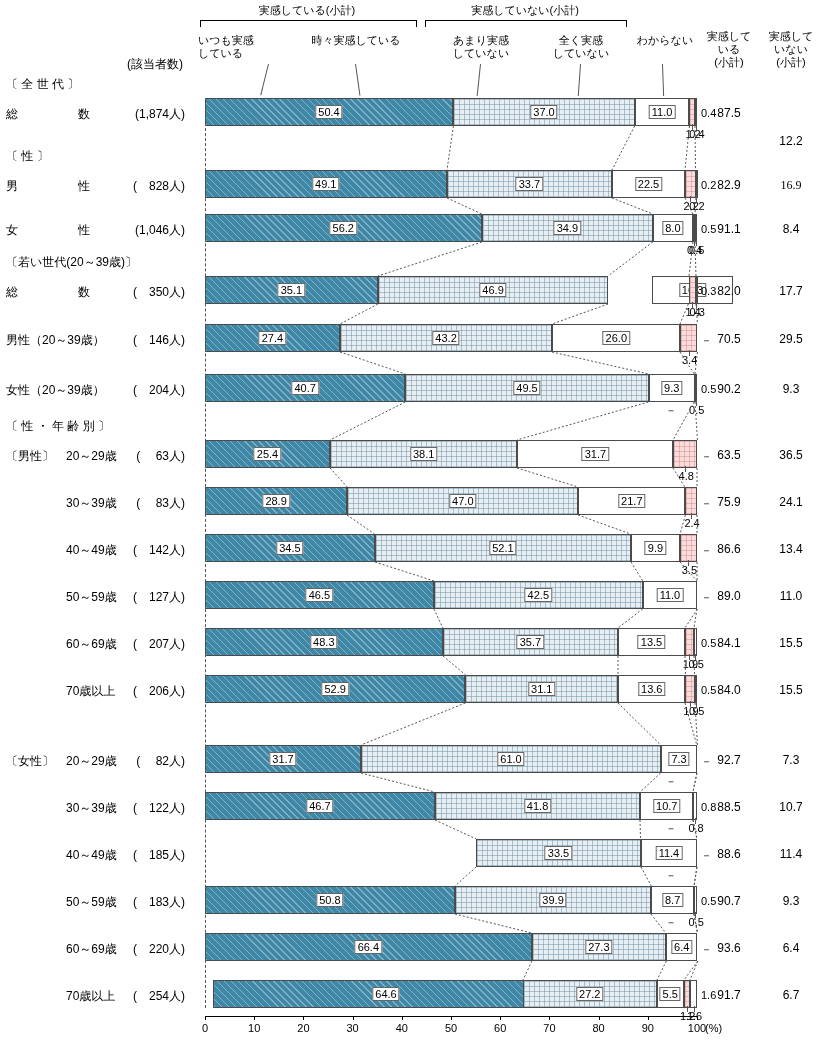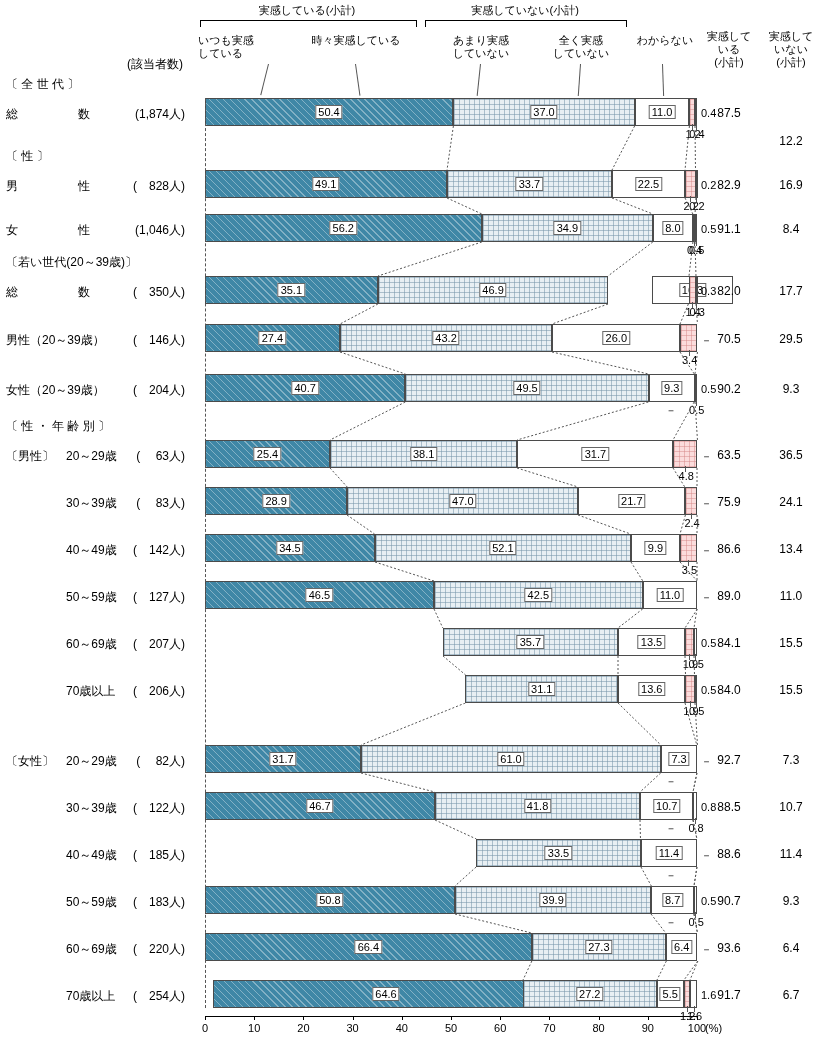--- a/index.html
+++ b/index.html
@@ -119,21 +119,21 @@
         <div class="hatch4"></div>
       </div>
       <div class="seg s5" style="left:490.5240000000001px;width:0.984px;"></div>
     </div>
     <div class="outval" style="left:679.1120000000001px;top:200px;width:24px;text-align:center;">2.2</div>
     <div class="connector" style="left:690.1120000000001px;top:196px;height:6px;"></div>
     <div class="outval" style="left:685.0160000000001px;top:200px;width:24px;text-align:center;">0.2</div>
     <div class="connector" style="left:696.0160000000001px;top:196px;height:6px;"></div>
     <div class="rt" style="left:701px;top:179px;width:26px;text-align:left;font-size:11px;">0.2</div>
     <div class="rt" style="left:700px;top:178px;width:58px;">82.9</div>
-    <div class="rt" style="left:762px;top:178px;width:58px;">16.9</div>
+    <div class="rt" style="left:762px;top:178px;width:58px;font-family:Liberation Serif, serif;">16.9</div>
     <div class="rowlabel abs" style="left:6px;top:222px;">女　　　　　性</div>
     <div class="count abs" style="left:95px;top:222px;width:90px;">(1,046人)</div>
     <div class="barrow" style="left:205px;top:214px;width:492px;">
       <div class="seg s1" style="left:0px;width:276.504px;">
         <div class="hatch1"></div>
         <div class="val">56.2</div>
       </div>
       <div class="seg s2" style="left:276.504px;width:171.708px;">
         <div class="hatch2"></div>
         <div class="val">34.9</div>
@@ -307,20 +307,24 @@
       <div class="seg s3" style="left:437.88px;width:54.12px;">
         <div class="val">11.0</div>
       </div>
     </div>
     <div class="rt" style="left:701px;top:590px;width:26px;text-align:left;font-size:11px;">－</div>
     <div class="rt" style="left:700px;top:589px;width:58px;">89.0</div>
     <div class="rt" style="left:762px;top:589px;width:58px;">11.0</div>
     <div class="rowlabel abs" style="left:6px;top:636px;">　　　　　60～69歳</div>
     <div class="count abs" style="left:95px;top:636px;width:90px;">(　207人)</div>
     <div class="barrow" style="left:205px;top:628px;width:492px;">
+      <div class="seg s1" style="left:0px;width:237.636px;">
+        <div class="hatch1"></div>
+        <div class="val">48.3</div>
+      </div>
       <div class="seg s2" style="left:237.636px;width:175.644px;">
         <div class="hatch2"></div>
         <div class="val">35.7</div>
       </div>
       <div class="seg s3" style="left:413.28px;width:66.42px;">
         <div class="val">13.5</div>
       </div>
       <div class="seg s4" style="left:479.7px;width:9.347999999999999px;">
         <div class="hatch4"></div>
       </div>
@@ -329,20 +333,24 @@
     <div class="outval" style="left:678.374px;top:658px;width:24px;text-align:center;">1.9</div>
     <div class="connector" style="left:689.374px;top:654px;height:6px;"></div>
     <div class="outval" style="left:684.278px;top:658px;width:24px;text-align:center;">0.5</div>
     <div class="connector" style="left:695.278px;top:654px;height:6px;"></div>
     <div class="rt" style="left:701px;top:637px;width:26px;text-align:left;font-size:11px;">0.5</div>
     <div class="rt" style="left:700px;top:636px;width:58px;">84.1</div>
     <div class="rt" style="left:762px;top:636px;width:58px;">15.5</div>
     <div class="rowlabel abs" style="left:6px;top:683px;">　　　　　70歳以上</div>
     <div class="count abs" style="left:95px;top:683px;width:90px;">(　206人)</div>
     <div class="barrow" style="left:205px;top:675px;width:492px;">
+      <div class="seg s1" style="left:0px;width:260.26800000000003px;">
+        <div class="hatch1"></div>
+        <div class="val">52.9</div>
+      </div>
       <div class="seg s2" style="left:260.26800000000003px;width:153.012px;">
         <div class="hatch2"></div>
         <div class="val">31.1</div>
       </div>
       <div class="seg s3" style="left:413.28px;width:66.912px;">
         <div class="val">13.6</div>
       </div>
       <div class="seg s4" style="left:480.192px;width:9.347999999999999px;">
         <div class="hatch4"></div>
       </div>

